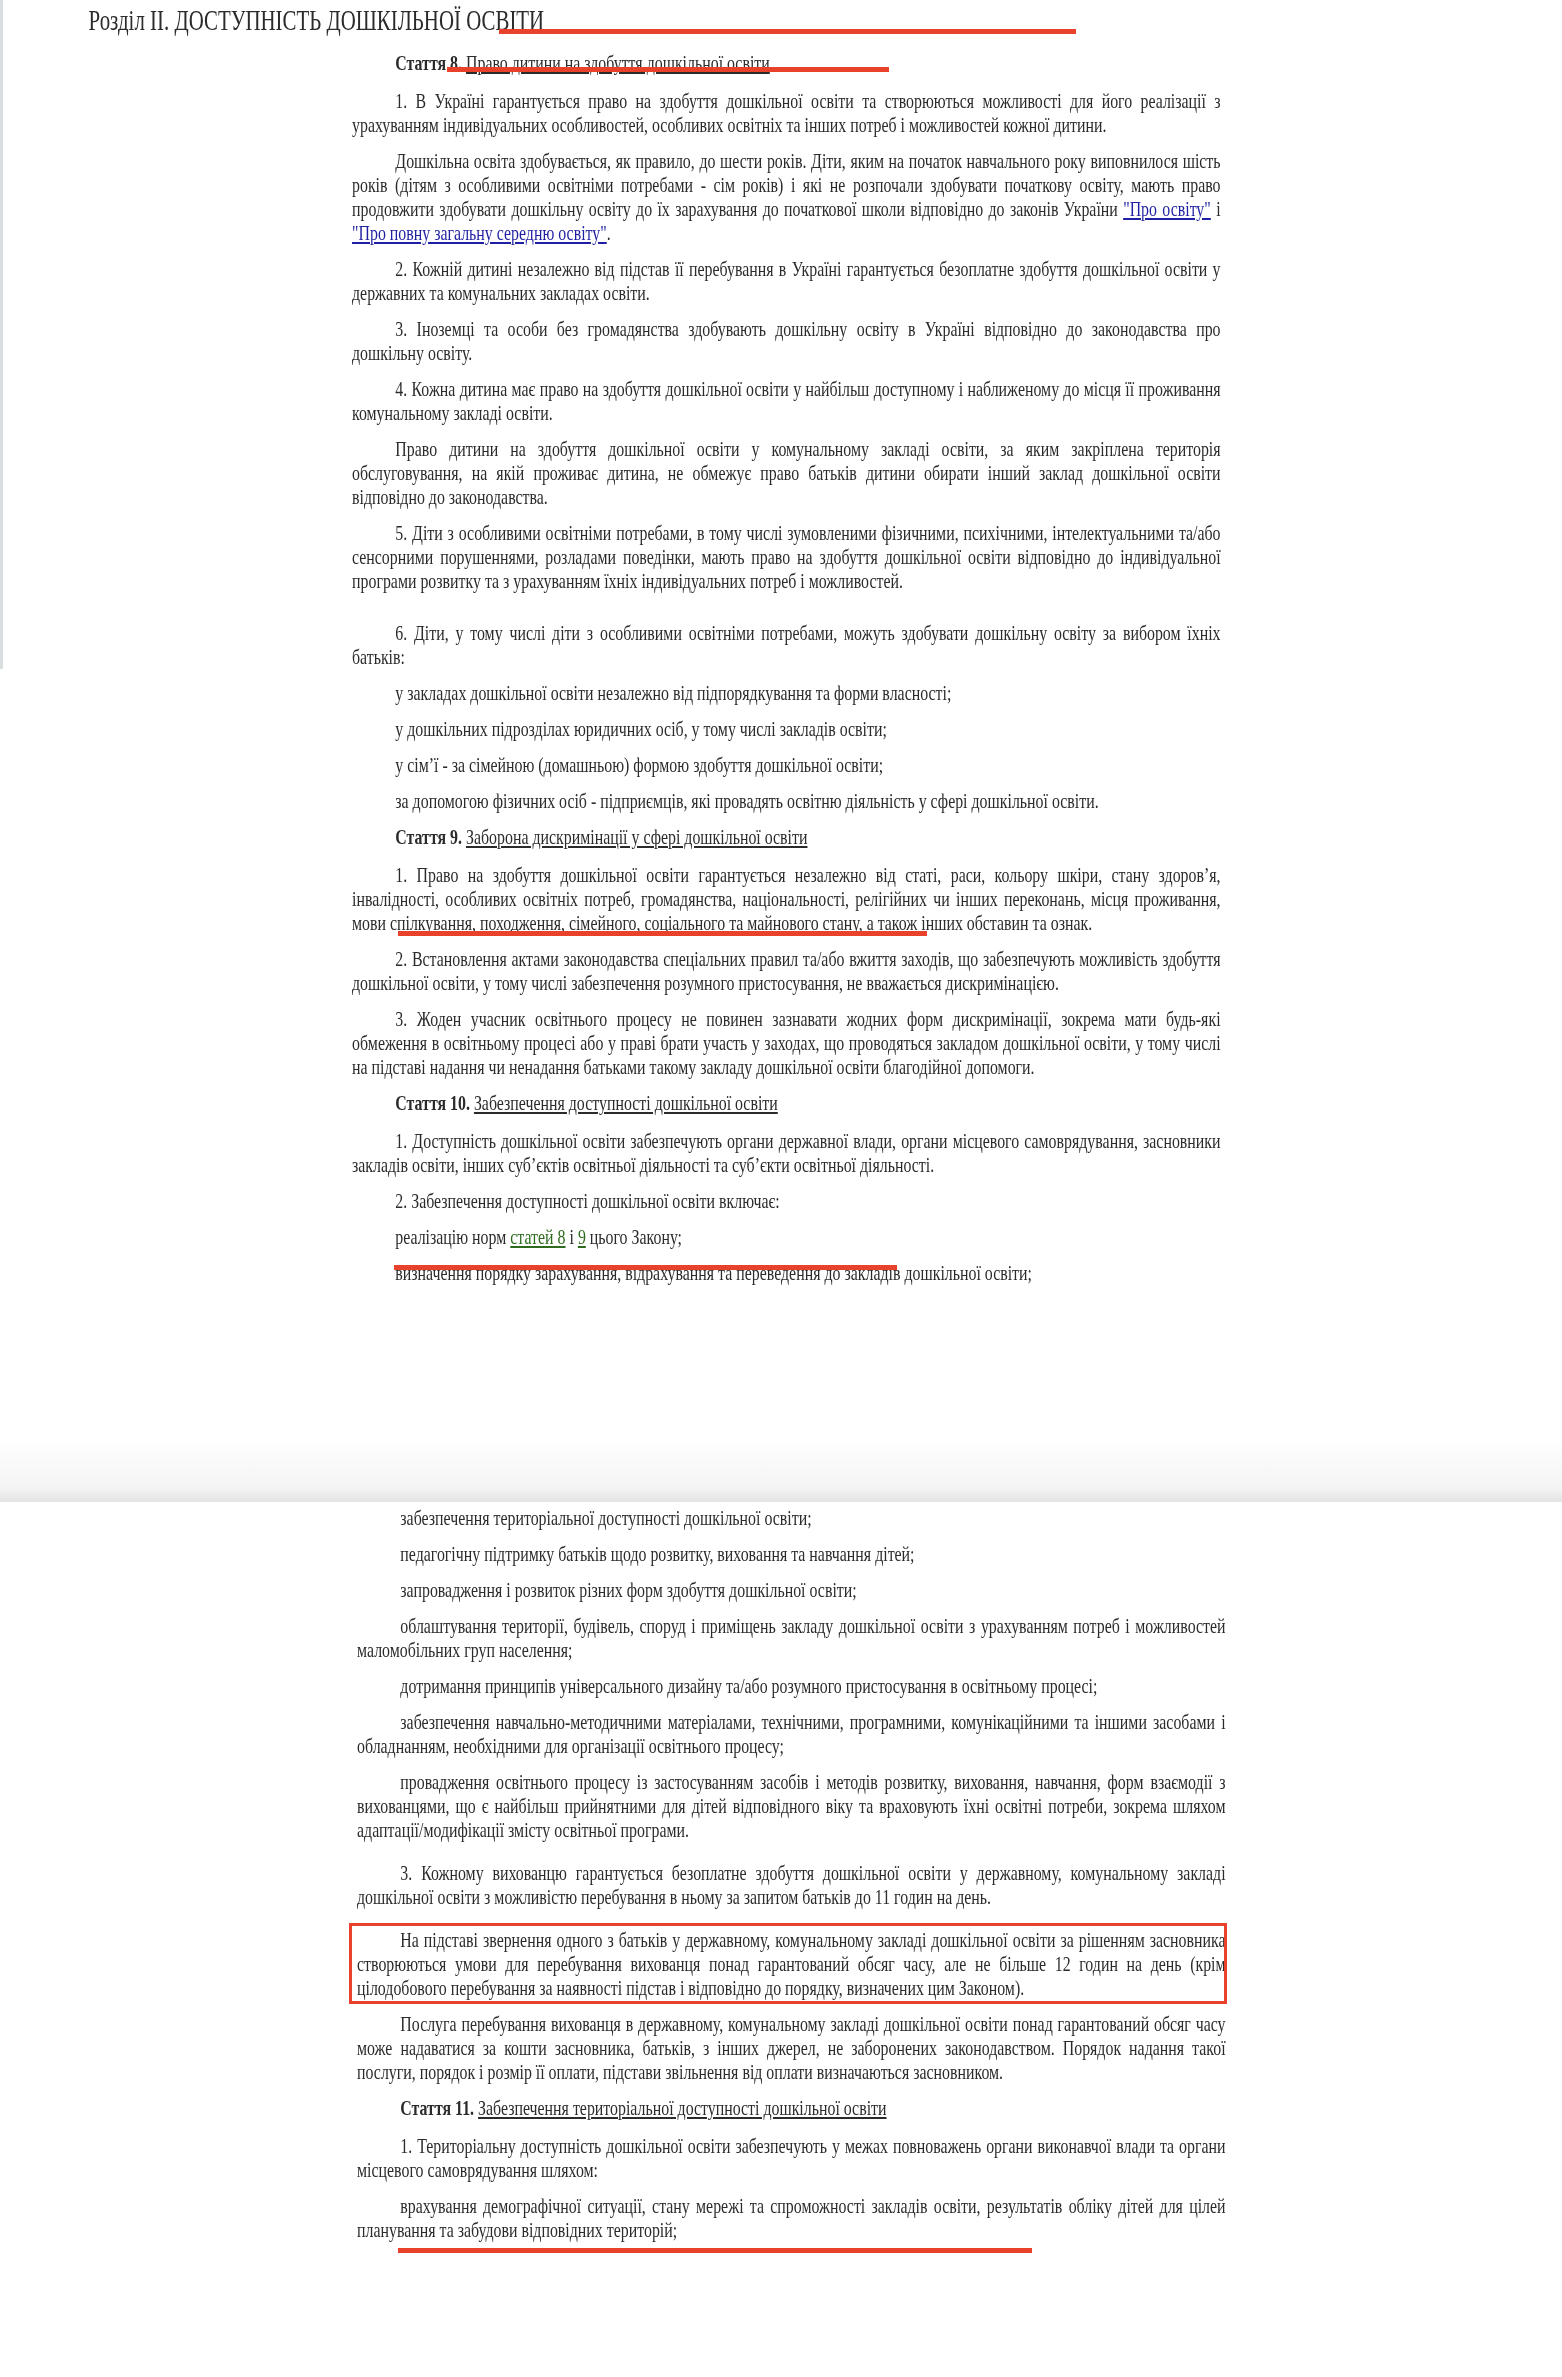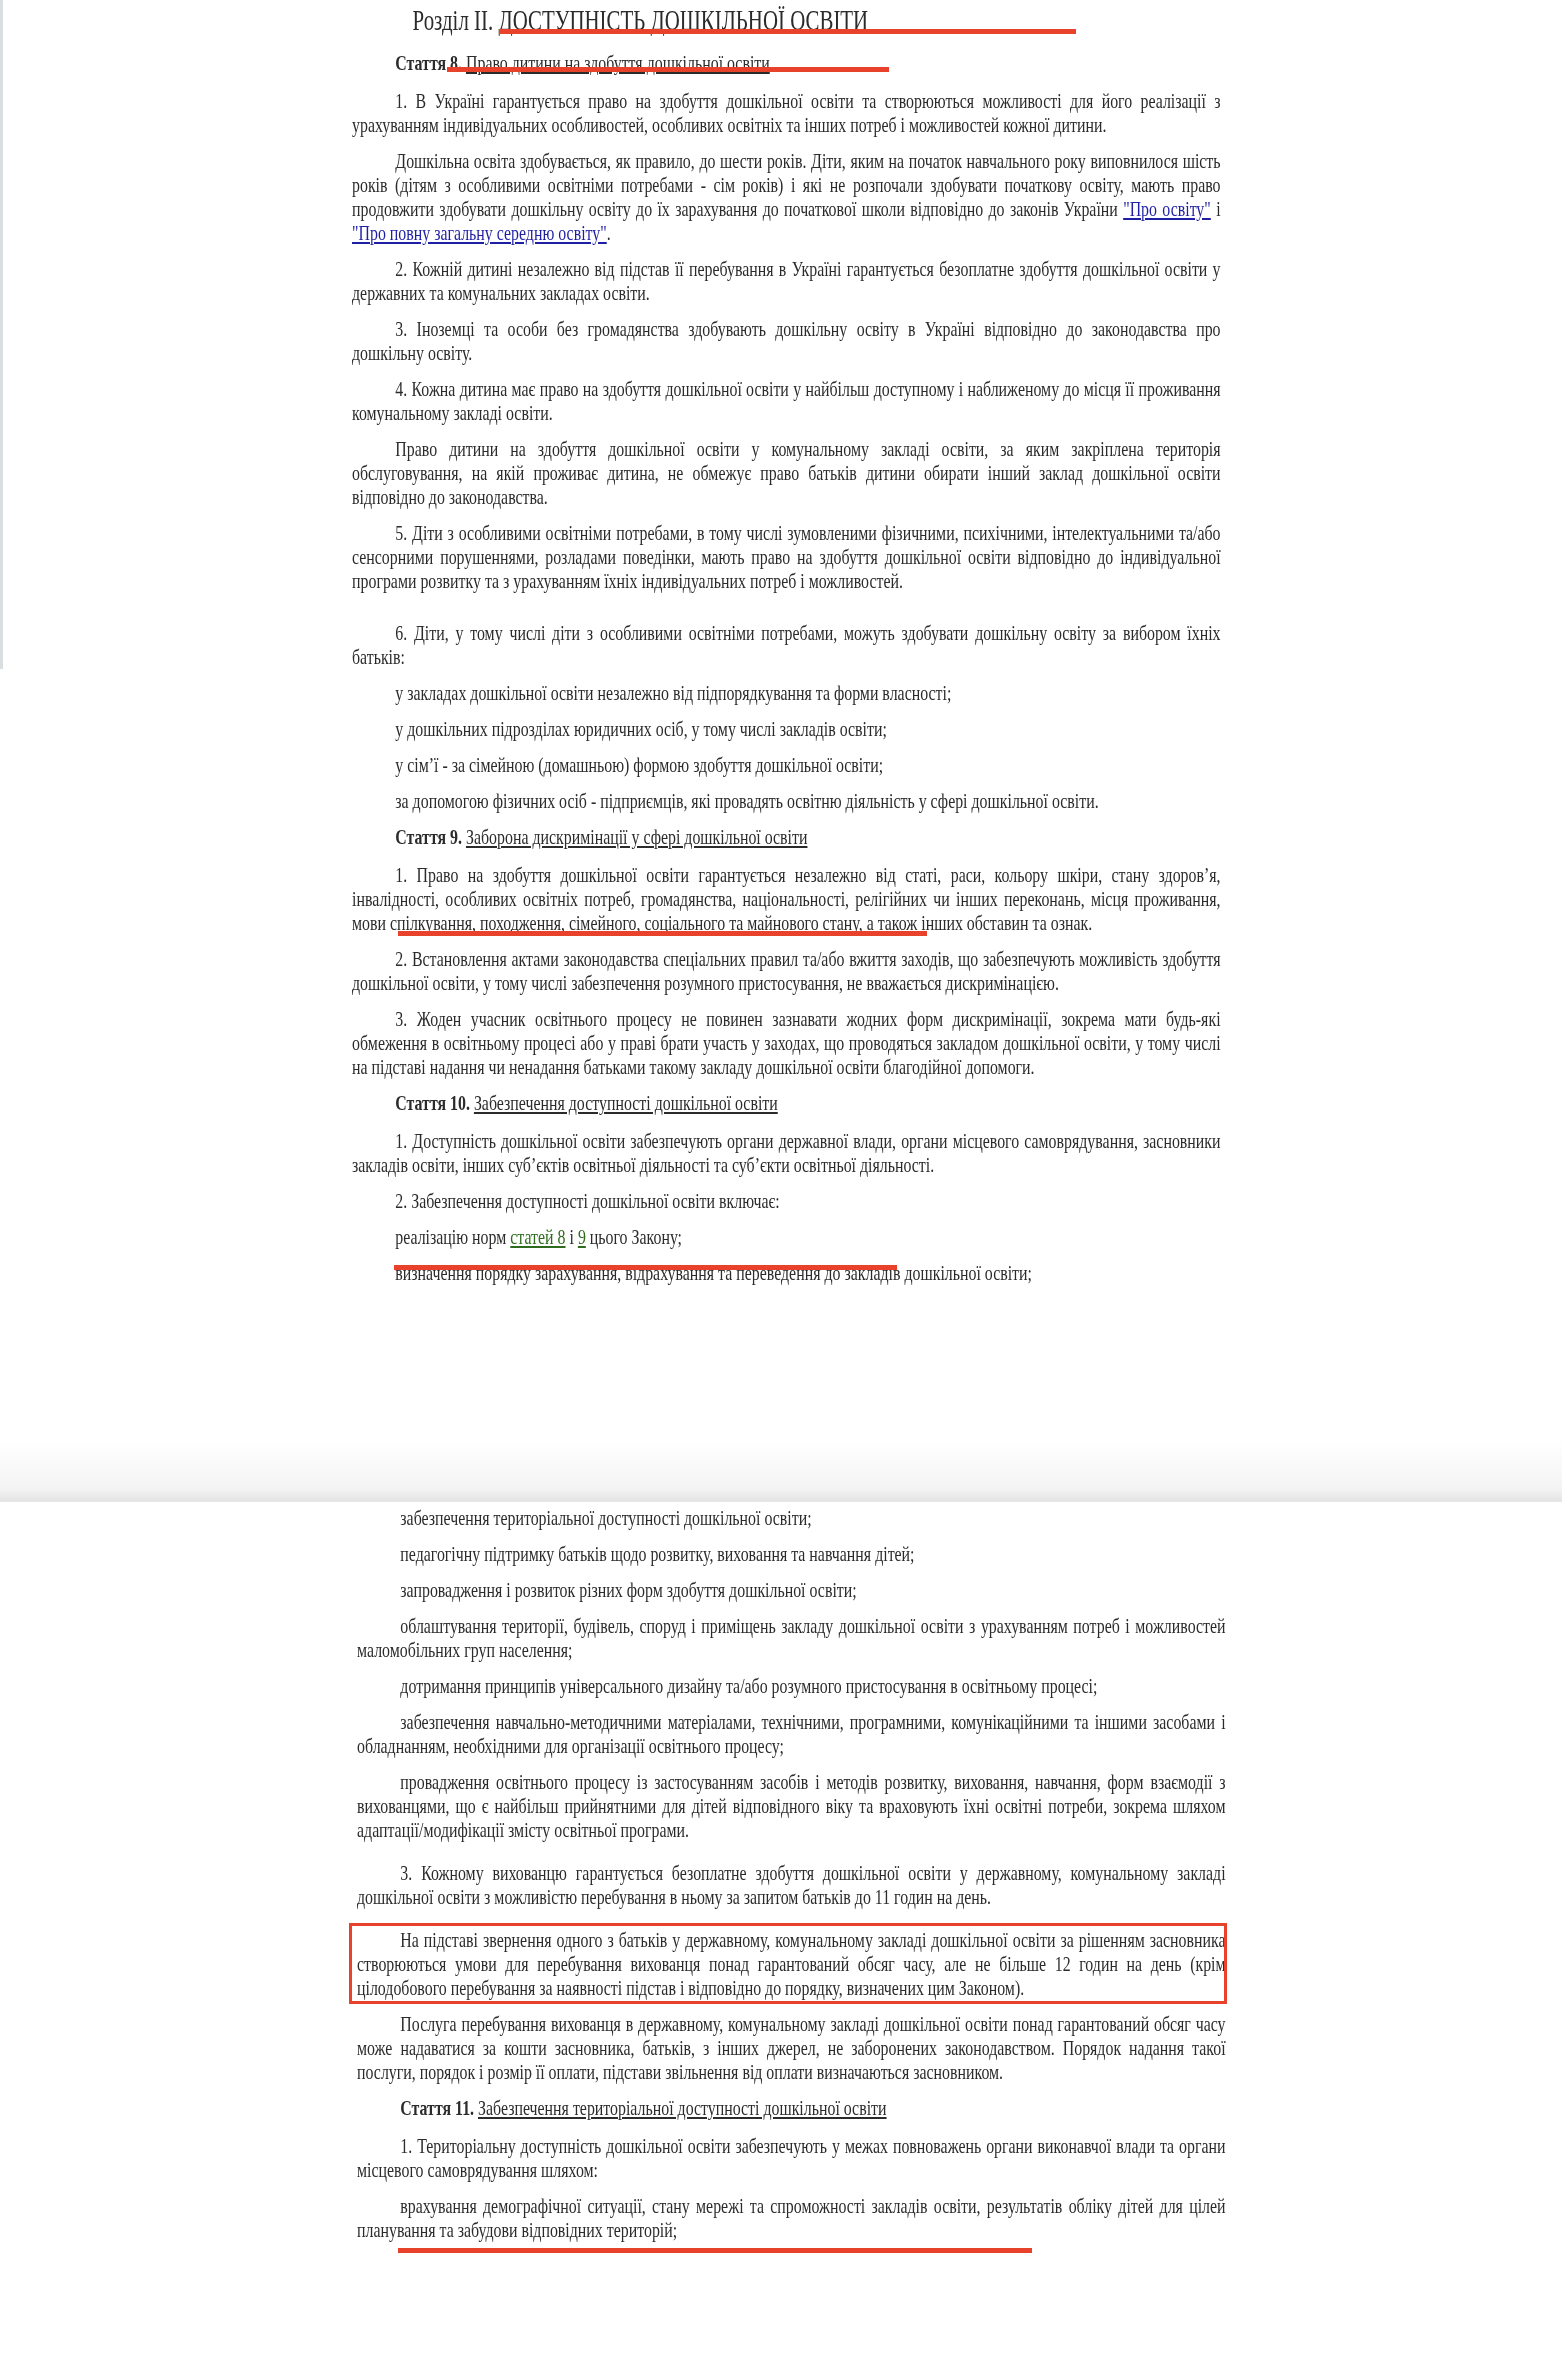--- a/index.html
+++ b/index.html
@@ -9,21 +9,21 @@
   .seam { position:absolute; left:0; top:1440px; width:1563px; height:61px;
           background:linear-gradient(to bottom, rgba(255,255,255,0) 0%, rgba(236,236,236,0.6) 80%, rgba(225,225,225,0.9) 100%); }
   .seam-line { position:absolute; left:0; top:1501px; width:1563px; height:1.3px; background:#e6e6e6; }
 
   
   .col { position:absolute; left:352px; width:1203px; transform-origin:0 0; transform:scaleX(0.722); }
   .col p { margin:0 0 12px 0; font-size:22px; line-height:24px; text-align:justify; text-indent:60px; }
   .col a.blue { color:#1f1fa3; text-decoration:underline; }
   .col a.green { color:#2e6b1e; text-decoration:underline; }
 
-  .section-title { position:absolute; left:0; width:1280px; top:5.1px; text-align:center; }
+  .section-title { position:absolute; left:0; width:1280px; top:5.1px; text-align:left; }
   .section-title span { display:inline-block; font-size:29px; line-height:31px; transform:scaleX(0.72); transform-origin:50% 0; color:#2b2b2b; position:relative; }
   .underline-red { position:absolute; height:4.5px; background:#e8412c; }
 
   .art-head { margin:0 0 14px 0; font-size:22px; line-height:24px; text-indent:60px; }
   .art-num { font-weight:bold; }
   .art-title { text-decoration:underline; }
 
   .red-box { position:absolute; left:349px; top:1923px; width:872px; height:75px; border:3.2px solid #e8412c; box-sizing:content-box; }
 </style>
 </head>

